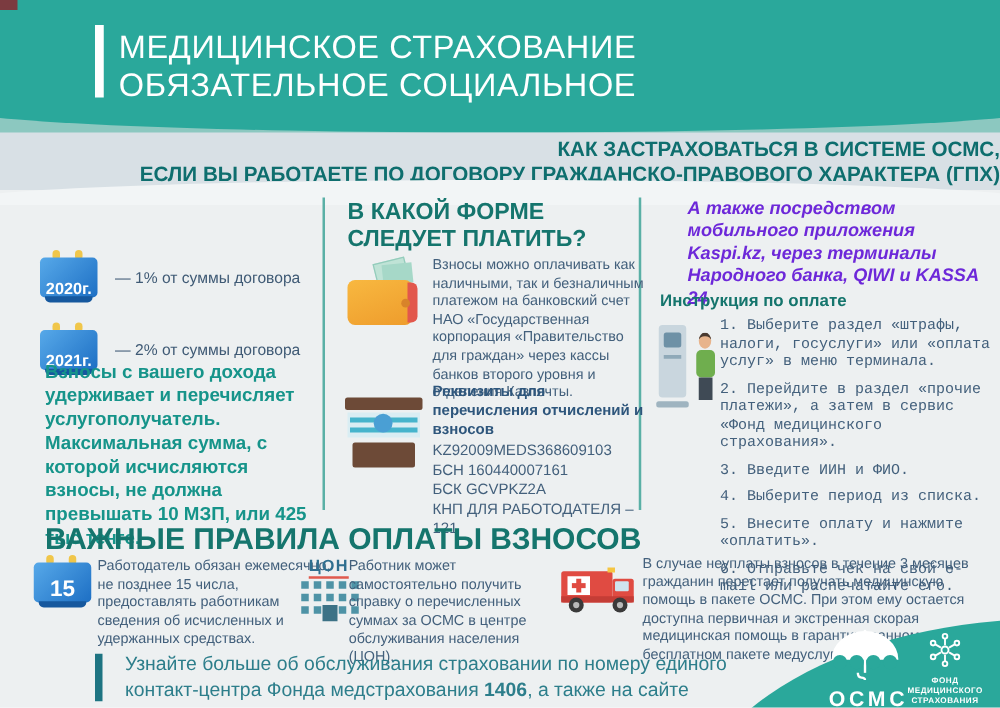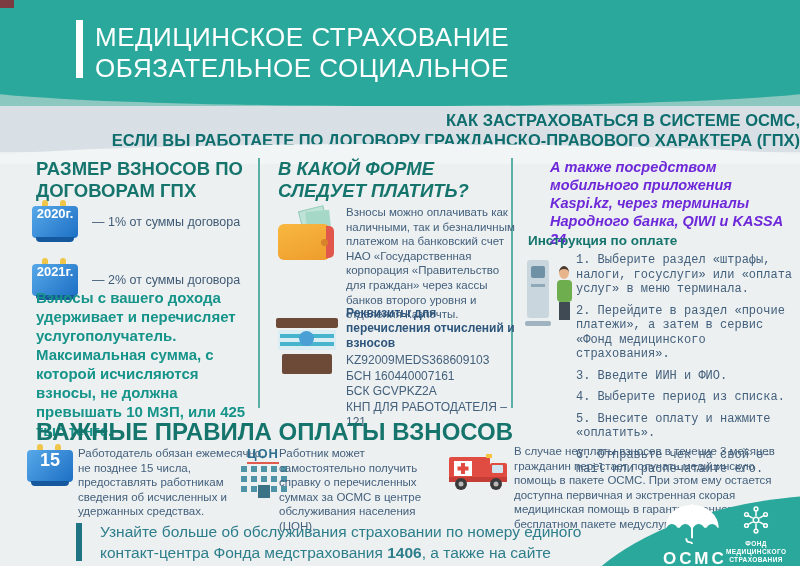--- a/index.html
+++ b/index.html
@@ -26,30 +26,30 @@
   .body-text{color:#43607c;font-size:11.5px;line-height:14.6px;}
   .divider{position:absolute;top:158px;width:2px;height:250px;background:#5ab0a6;}
 
   
   .col1-h{position:absolute;left:36px;top:158px;width:212px;}
   .year-row{position:absolute;left:32px;display:flex;align-items:center;}
   .cal{position:relative;width:46px;height:44px;flex:0 0 46px;}
   .cal .pins{position:absolute;top:0;left:10px;width:6px;height:8px;border-radius:3px;
     background:#f0c64a;box-shadow:18px 0 0 #f0c64a;}
   .cal .cal-body{position:absolute;top:6px;left:0;width:46px;height:32px;border-radius:4px;
-    background:linear-gradient(135deg,#57a9e9,#1d6fc4);display:flex;align-items:flex-start;justify-content:center;
+    background:linear-gradient(135deg,#57a9e9,#1d6fc4);display:flex;align-items:flex-end;justify-content:center;
     color:#fff;font-weight:bold;}
   .cal .cal-flap{position:absolute;left:4px;bottom:2px;width:38px;height:5px;border-radius:0 0 4px 4px;background:#16589e;}
   .year-label{font-size:13px;}
   .rate-label{margin-left:14px;color:#3f5a75;font-size:12.5px;}
   .col1-note{position:absolute;left:36px;top:288px;width:218px;color:#16948a;
     font-weight:bold;font-size:15px;line-height:19px;}
 
   
-  .col2-h{position:absolute;left:278px;top:158px;width:205px;font-style:italic;}
+  .col2-h{position:absolute;left:278px;top:158px;width:205px;}
   .wallet{position:absolute;left:278px;top:208px;width:58px;height:52px;}
   .wallet .bill{position:absolute;top:0;right:10px;width:24px;height:18px;background:#bfe3d6;
     border:1px solid #94ccbc;transform:rotate(-14deg);}
   .wallet .bill2{position:absolute;top:3px;right:6px;width:24px;height:16px;background:#a6d8c8;transform:rotate(-6deg);}
   .wallet .body{position:absolute;left:0;bottom:0;width:52px;height:36px;border-radius:6px;
     background:linear-gradient(160deg,#f8b840,#ee9c2c);}
   .wallet .edge{position:absolute;right:2px;bottom:2px;width:8px;height:32px;border-radius:0 5px 5px 0;background:#e2574c;}
   .wallet .clasp{position:absolute;right:8px;bottom:14px;width:7px;height:7px;border-radius:50%;background:#d8832a;}
   .col2-desc{position:absolute;left:346px;top:205px;width:172px;}
   .cashier{position:absolute;left:276px;top:318px;width:62px;height:56px;}
@@ -121,21 +121,20 @@
   <div class="subtitle-band"></div>
   <div class="subtitle">
     <div>КАК ЗАСТРАХОВАТЬСЯ В СИСТЕМЕ ОСМС,</div>
     <div>ЕСЛИ ВЫ РАБОТАЕТЕ ПО ДОГОВОРУ ГРАЖДАНСКО-ПРАВОВОГО ХАРАКТЕРА (ГПХ)</div>
   </div>
   <div class="band-white"></div>
 
   <div class="divider" style="left:258px"></div>
   <div class="divider" style="left:511px"></div>
 
-  <div class="h-teal col1-h">РАЗМЕР ВЗНОСОВ ПО ДОГОВОРАМ ГПХ</div>
 
   <div class="year-row" style="top:200px">
     <div class="cal">
       <div class="pins"></div>
       <div class="cal-body">
           <span class="year-label">2020г.</span>
         </div>
       <div class="cal-flap"></div>
     </div>
     <span class="rate-label">— 1% от суммы договора</span>

